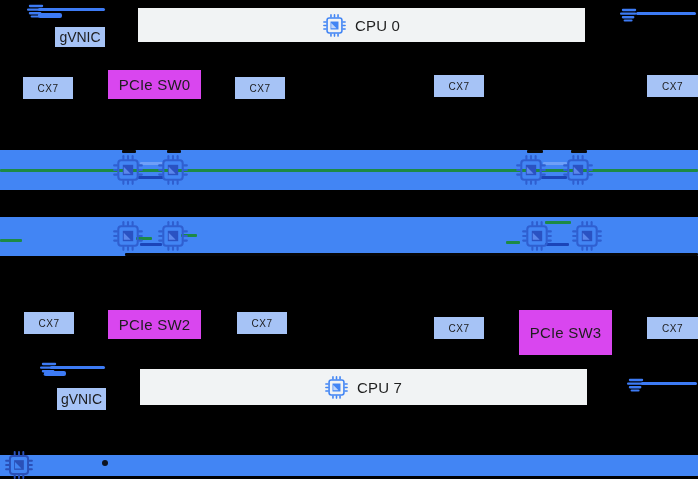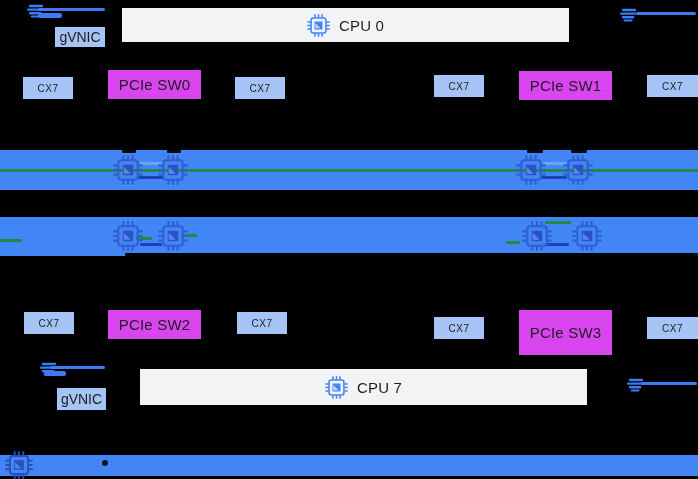--- a/index.html
+++ b/index.html
@@ -36,21 +36,21 @@
           <rect x="4" y="12.4" width="10" height="2.4" rx="1.2"></rect>
         </g>
       </svg></div>
   <div class="line" style="left:38px;top:8px;width:67px;height:3px"></div>
   <div class="line" style="left:38px;top:13px;width:24px;height:5px"></div>
 
   <div class="box gvnic" style="left:55px;top:27px;width:50px;height:20px">
     <span>gVNIC</span>
   </div>
 
-  <div class="box cpu" style="left:122px;top:8px;width:447px;height:34px">
+  <div class="box cpu" style="left:138px;top:8px;width:447px;height:34px">
     <span class="chip22"><svg viewBox="0 0 26 26" width="100%" height="100%">
           <g stroke="#4285F4" stroke-width="1.8" stroke-linecap="round">
             <line x1="9" y1="1" x2="9" y2="3.4"></line>
             <line x1="13" y1="1" x2="13" y2="3.4"></line>
             <line x1="17" y1="1" x2="17" y2="3.4"></line>
             <line x1="9" y1="22.6" x2="9" y2="25"></line>
             <line x1="13" y1="22.6" x2="13" y2="25"></line>
             <line x1="17" y1="22.6" x2="17" y2="25"></line>
             <line x1="1" y1="9" x2="3.4" y2="9"></line>
             <line x1="1" y1="13" x2="3.4" y2="13"></line>
@@ -80,23 +80,20 @@
       <span>CX7</span>
     </div>
   <div class="box pcie" style="left:108px;top:70px;width:93px;height:29px">
       <span>PCIe SW0</span>
     </div>
   <div class="box cx7" style="left:235px;top:77px;width:50px;height:22px">
       <span>CX7</span>
     </div>
   <div class="box cx7" style="left:434px;top:75px;width:50px;height:22px">
       <span>CX7</span>
-    </div>
-  <div class="box pcie" style="left:519px;top:71px;width:93px;height:29px">
-      <span>PCIe SW1</span>
     </div>
   <div class="box cx7" style="left:647px;top:75px;width:51px;height:22px">
       <span>CX7</span>
     </div>
 
   <div class="abs gpu-bar" style="top:150px;height:40px">
     <div class="dash" style="left:0;top:19px;width:698px;height:3px;background:#1D8A45"></div>
     <div class="dash" style="left:138px;top:26px;width:26px;height:3px;background:#1B44B8"></div>
     <div class="dash" style="left:140px;top:12px;width:24px;height:3px;background:#6FA0F8"></div>
     <div class="dash" style="left:541px;top:26px;width:26px;height:3px;background:#1B44B8"></div>

